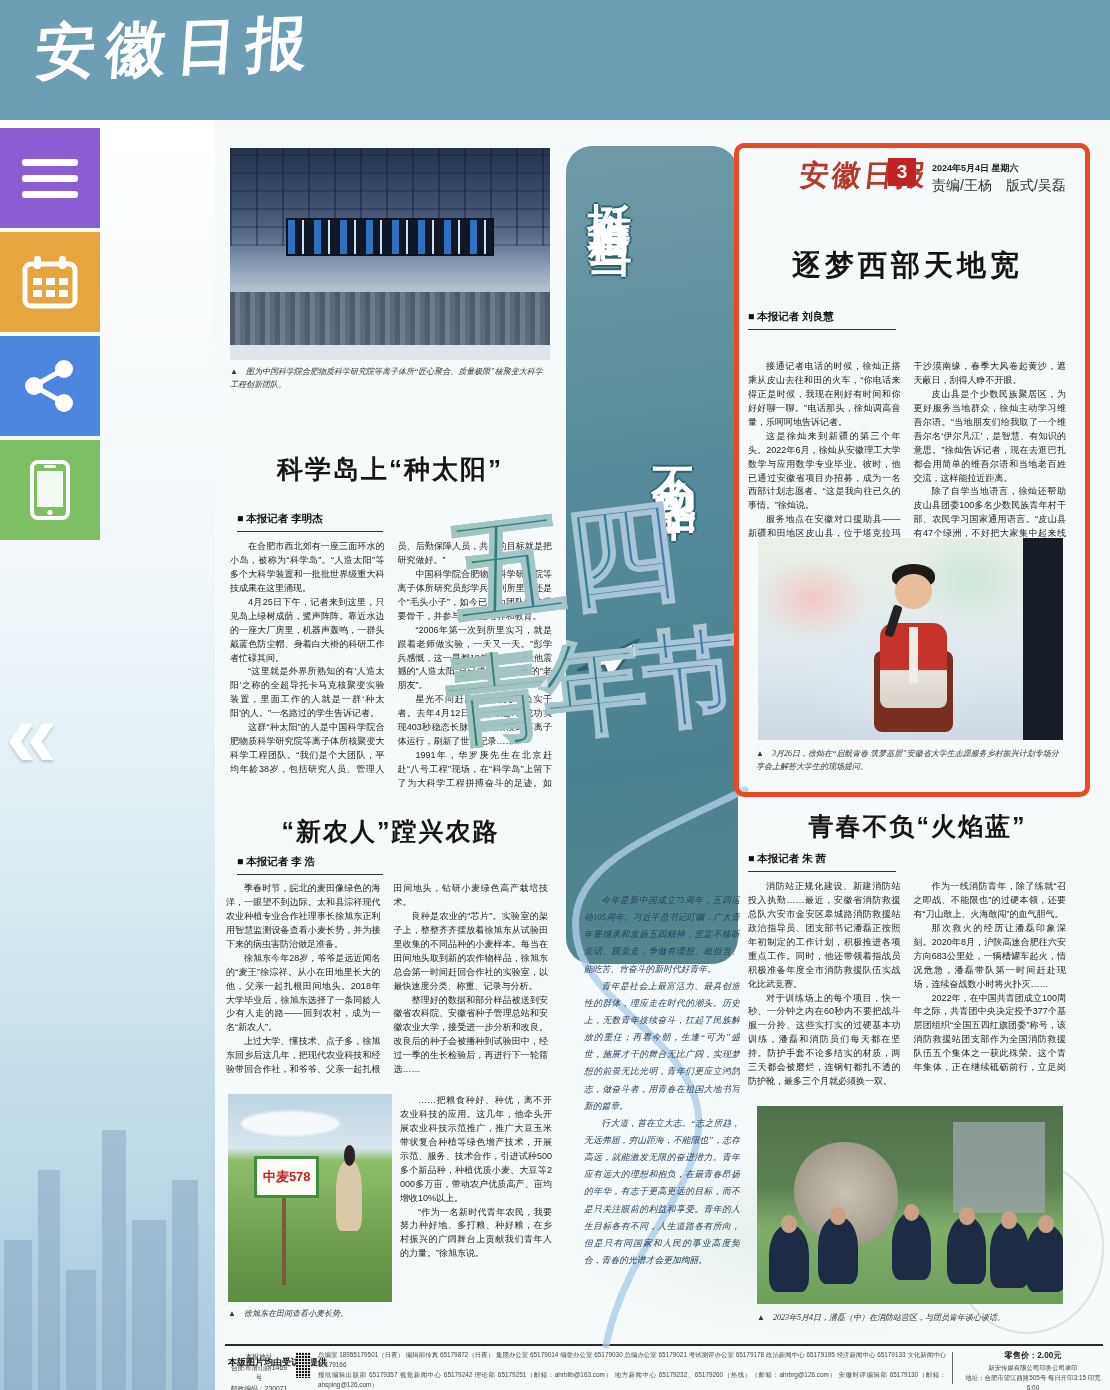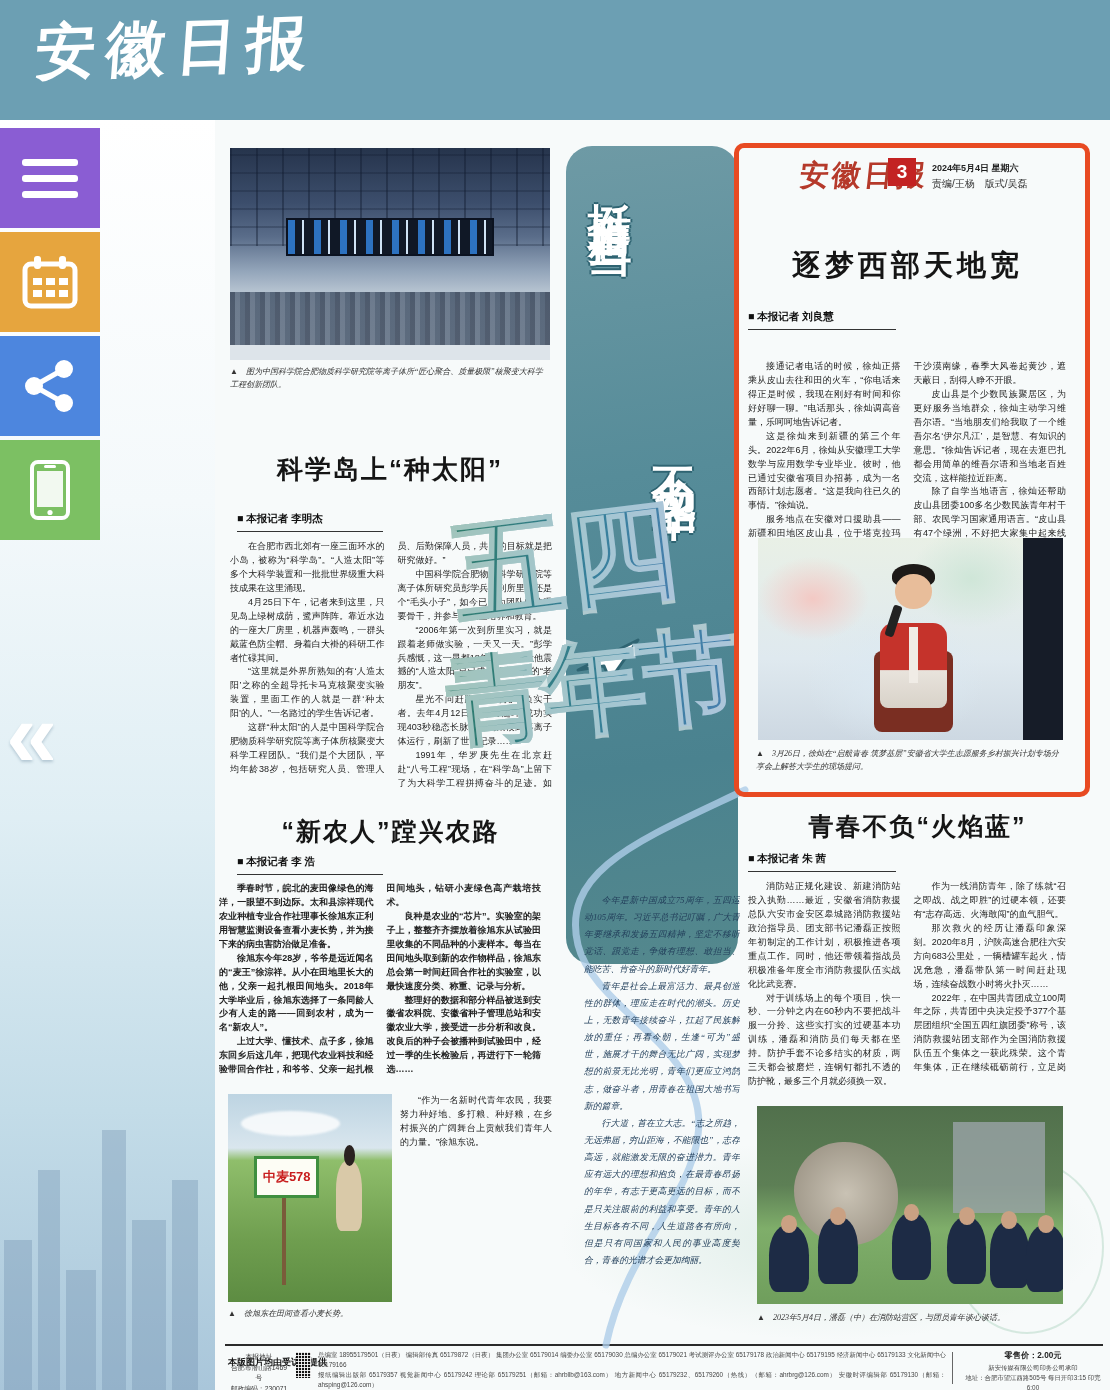--- a/index.html
+++ b/index.html
@@ -34,21 +34,21 @@
     word-break:break-all;overflow:hidden;}
   .cols p, .onecol p{margin:0;text-indent:2em;}
   .two{column-count:2;}
   .onecol{font-size:9px;line-height:1.55;color:#222;text-align:justify;word-break:break-all;overflow:hidden;}
   
   .mh-brand{font-family:"Liberation Serif","DejaVu Serif",serif;font-weight:bold;color:#b5392a;
     font-size:29px;transform:skewX(-6deg);letter-spacing:3px;}
   .mh-pageno{width:28px;height:28px;background:#c32222;color:#fff;font-weight:bold;font-size:19px;
     display:flex;align-items:center;justify-content:center;}
   .mh-date{font-size:9px;font-weight:bold;color:#222;}
-  .mh-editors{font-size:10px;color:#333;}
+  .mh-editors{font-size:14px;color:#333;}
   
   .banner{position:absolute;left:566px;top:146px;width:172px;height:818px;border-radius:26px;
     background:linear-gradient(172deg,#6e9aa5 0%,#568c99 40%,#4a828f 75%,#54888d 100%);}
   .vslogan{position:absolute;writing-mode:vertical-rl;color:#fff;font-weight:bold;line-height:1;
     text-shadow:-2px 0 0 #2f6472,2px 0 0 #2f6472,0 -2px 0 #2f6472,0 2px 0 #2f6472;letter-spacing:10px;}
   .festival{position:absolute;font-weight:bold;line-height:.9;
     background:linear-gradient(105deg,#2e7c68 0%,#37809b 60%,#4a7fb0 100%);
     -webkit-background-clip:text;background-clip:text;color:transparent;
     -webkit-text-stroke:2px rgba(255,255,255,.55);}
   
@@ -242,21 +242,21 @@
       <div class="head"></div>
       <div class="mic"></div>
   </div>
   <div class="caption abs" style="left:756px;top:748px;width:308px;">▲　3月26日，徐灿在“启航青春 筑梦基层”安徽省大学生志愿服务乡村振兴计划专场分享会上解答大学生的现场提问。</div>
 
   <div class="art-title abs" style="left:770px;top:810px;width:295px;font-size:25px;">青春不负“火焰蓝”</div>
   <div class="byline abs" style="left:748px;top:852px;width:148px;">■ 本报记者 朱 茜</div>
   <div class="cols two abs" style="left:748px;top:880px;width:318px;height:222px;">
       <p>消防站正规化建设、新建消防站投入执勤……最近，安徽省消防救援总队六安市金安区皋城路消防救援站政治指导员、团支部书记潘磊正按照年初制定的工作计划，积极推进各项重点工作。同时，他还带领着指战员积极准备年度全市消防救援队伍实战化比武竞赛。</p>
       <p>对于训练场上的每个项目，快一秒、一分钟之内在60秒内不要把战斗服一分拎、这些实打实的过硬基本功训练，潘磊和消防员们每天都在坚持。防护手套不论多结实的材质，两三天都会被磨烂，连钢钉都扎不透的防护靴，最多三个月就必须换一双。</p>
-      <p>作为一线消防青年，除了练就“召之即战、战之即胜”的过硬本领，还要有“志存高远、火海敢闯”的血气胆气。</p>
+      <p>作为一线消防青年，除了练就“召之即战、不能限也”的过硬本领，还要有“刀山敢上、火海敢闯”的血气胆气。</p>
       <p>那次救火的经历让潘磊印象深刻。2020年8月，沪陕高速合肥往六安方向683公里处，一辆槽罐车起火，情况危急，潘磊带队第一时间赶赴现场，连续奋战数小时将火扑灭……</p>
       <p>2022年，在中国共青团成立100周年之际，共青团中央决定授予377个基层团组织“全国五四红旗团委”称号，该消防救援站团支部作为全国消防救援队伍五个集体之一获此殊荣。这个青年集体，正在继续砥砺前行，立足岗位、锤炼本领，以更加昂扬的姿态，建功新时代。</p>
     </div>
   <div class="photo ph3 abs" style="left:757px;top:1106px;width:306px;height:198px;">
     <div class="bld"></div>
       <div class="rock"></div>
     <div class="fg" style="left:4%;">
         <i></i>
       </div>
     <div class="fg" style="left:20%;bottom:10%;">
@@ -272,36 +272,37 @@
         <i></i>
       </div>
     <div class="fg" style="left:88%;">
         <i></i>
       </div>
   </div>
   <div class="caption abs" style="left:757px;top:1312px;width:308px;">▲　2023年5月4日，潘磊（中）在消防站营区，与团员青年谈心谈话。</div>
 
   <div class="art-title abs" style="left:248px;top:815px;width:285px;font-size:25px;">“新农人”蹚兴农路</div>
   <div class="byline abs" style="left:237px;top:855px;width:146px;">■ 本报记者 李 浩</div>
-  <div class="cols two abs" style="left:219px;top:882px;width:322px;height:206px;font-weight:bold;">
+  <div class="cols two abs" style="left:226px;top:882px;width:322px;height:206px;">
       <p>季春时节，皖北的麦田像绿色的海洋，一眼望不到边际。太和县淙祥现代农业种植专业合作社理事长徐旭东正利用智慧监测设备查看小麦长势，并为接下来的病虫害防治做足准备。</p>
       <p>徐旭东今年28岁，爷爷是远近闻名的“麦王”徐淙祥。从小在田地里长大的他，父亲一起扎根田间地头。2018年大学毕业后，徐旭东选择了一条同龄人少有人走的路——回到农村，成为一名“新农人”。</p>
       <p>上过大学、懂技术、点子多，徐旭东回乡后这几年，把现代农业科技和经验带回合作社，和爷爷、父亲一起扎根田间地头，钻研小麦绿色高产栽培技术。</p>
       <p>良种是农业的“芯片”。实验室的架子上，整整齐齐摆放着徐旭东从试验田里收集的不同品种的小麦样本。每当在田间地头取到新的农作物样品，徐旭东总会第一时间赶回合作社的实验室，以最快速度分类、称重、记录与分析。</p>
       <p>整理好的数据和部分样品被送到安徽省农科院、安徽省种子管理总站和安徽农业大学，接受进一步分析和改良。改良后的种子会被播种到试验田中，经过一季的生长检验后，再进行下一轮筛选……</p>
     </div>
   <div class="photo ph4 abs" style="left:228px;top:1094px;width:164px;height:208px;">
     <div class="cloud"></div>
       <div class="stick"></div>
     <div class="sign">中麦578</div>
     <div class="farmer">
         <i></i>
       </div>
   </div>
   <div class="onecol abs" style="left:400px;top:1094px;width:152px;height:212px;">
+      <p>……把粮食种好、种优，离不开农业科技的应用。这几年，他牵头开展农业科技示范推广，推广大豆玉米带状复合种植等绿色增产技术，开展示范、服务、技术合作，引进试种500多个新品种，种植优质小麦、大豆等2000多万亩，带动农户优质高产、亩均增收10%以上。</p>
       <p>“作为一名新时代青年农民，我要努力种好地、多打粮、种好粮，在乡村振兴的广阔舞台上贡献我们青年人的力量。”徐旭东说。</p>
     </div>
   <div class="caption abs" style="left:228px;top:1308px;width:320px;">▲　徐旭东在田间查看小麦长势。</div>
   <div class="abs" style="left:228px;top:1356px;font-size:9px;font-weight:bold;color:#111;">本版图片均由受访者提供</div>
 
   <div class="commentary abs" style="left:584px;top:892px;width:156px;height:440px;z-index:2;">
       <p>今年是新中国成立75周年，五四运动105周年。习近平总书记叮嘱，广大青年要继承和发扬五四精神，坚定不移听党话、跟党走，争做有理想、敢担当、能吃苦、肯奋斗的新时代好青年。</p>
       <p>青年是社会上最富活力、最具创造性的群体，理应走在时代的潮头。历史上，无数青年接续奋斗，扛起了民族解放的重任；再看今朝，生逢“可为”盛世，施展才干的舞台无比广阔，实现梦想的前景无比光明，青年们更应立鸿鹄志，做奋斗者，用青春在祖国大地书写新的篇章。</p>
       <p>行大道，首在立大志。“志之所趋，无远弗届，穷山距海，不能限也”，志存高远，就能激发无限的奋进潜力。青年应有远大的理想和抱负，在最青春昂扬的年华，有志于更高更远的目标，而不是只关注眼前的利益和享受。青年的人生目标各有不同，人生道路各有所向，但是只有同国家和人民的事业高度契合，青春的光谱才会更加绚丽。</p>
     </div>

